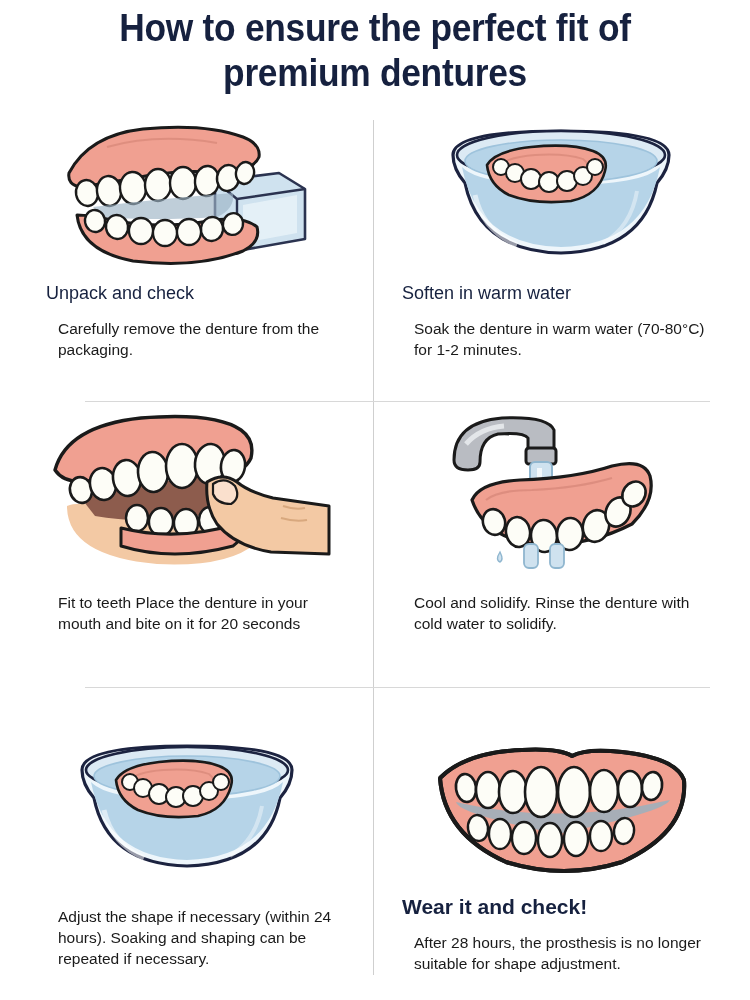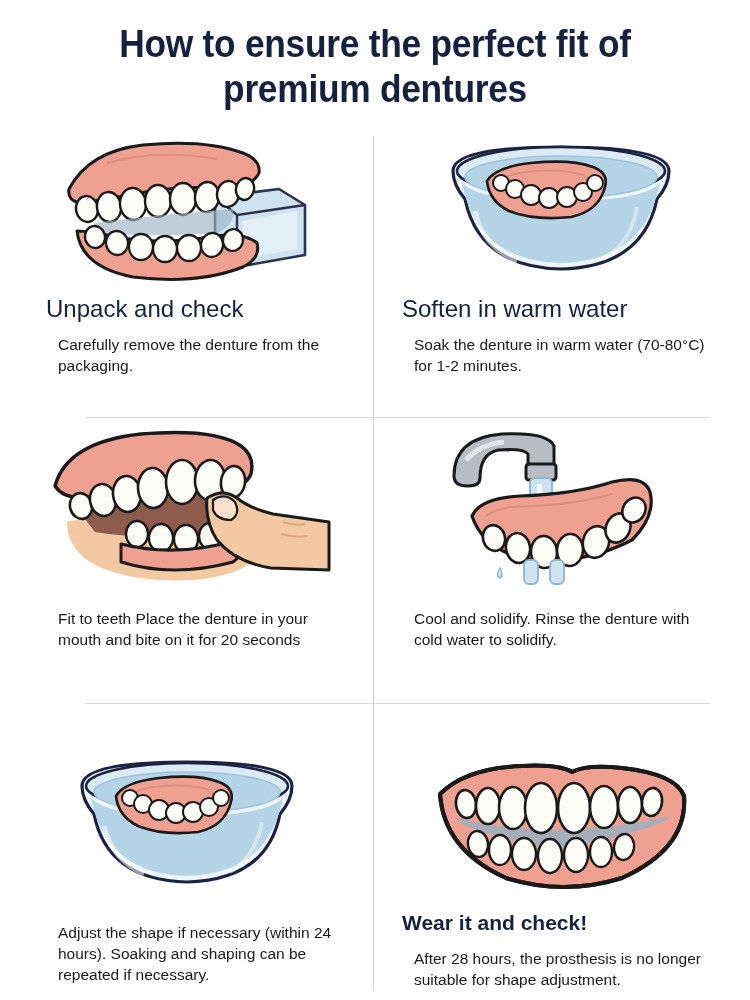--- a/index.html
+++ b/index.html
@@ -12,21 +12,21 @@
     height: 1000px;
     font-family: "Liberation Sans", sans-serif;
     color: #111111;
     overflow: hidden;
     position: relative;
   }
 
   
   .title-block {
     width: 100%;
-    padding-top: 22px;
+    padding-top: 6px;
     text-align: center;
   }
   .title-line {
     font-family: "Liberation Sans Narrow", "Liberation Sans", sans-serif;
     font-weight: 700;
     font-size: 38px;
     line-height: 45px;
     letter-spacing: -0.3px;
     color: #16213f;
     transform: scaleX(0.93);
@@ -80,21 +80,21 @@
   .art.h1 { height: 178px; }
   .art.h2 { height: 178px; }
   .art.h3 { height: 178px; }
 
   .copy {
     padding: 0 28px 0 46px;
   }
   .copy.right { padding-left: 28px; padding-right: 22px; }
 
   .step-heading {
-    font-size: 24px;
+    font-size: 18px;
     font-weight: 400;
     color: #16213f;
     margin: 0 0 8px 0;
     line-height: 26px;
   }
   .step-heading.bold { font-weight: 700; font-size: 21px; margin-bottom: 3px;}
   .step-body {
     font-size: 15.5px;
     line-height: 21px;
     color: #1a1a1a;

